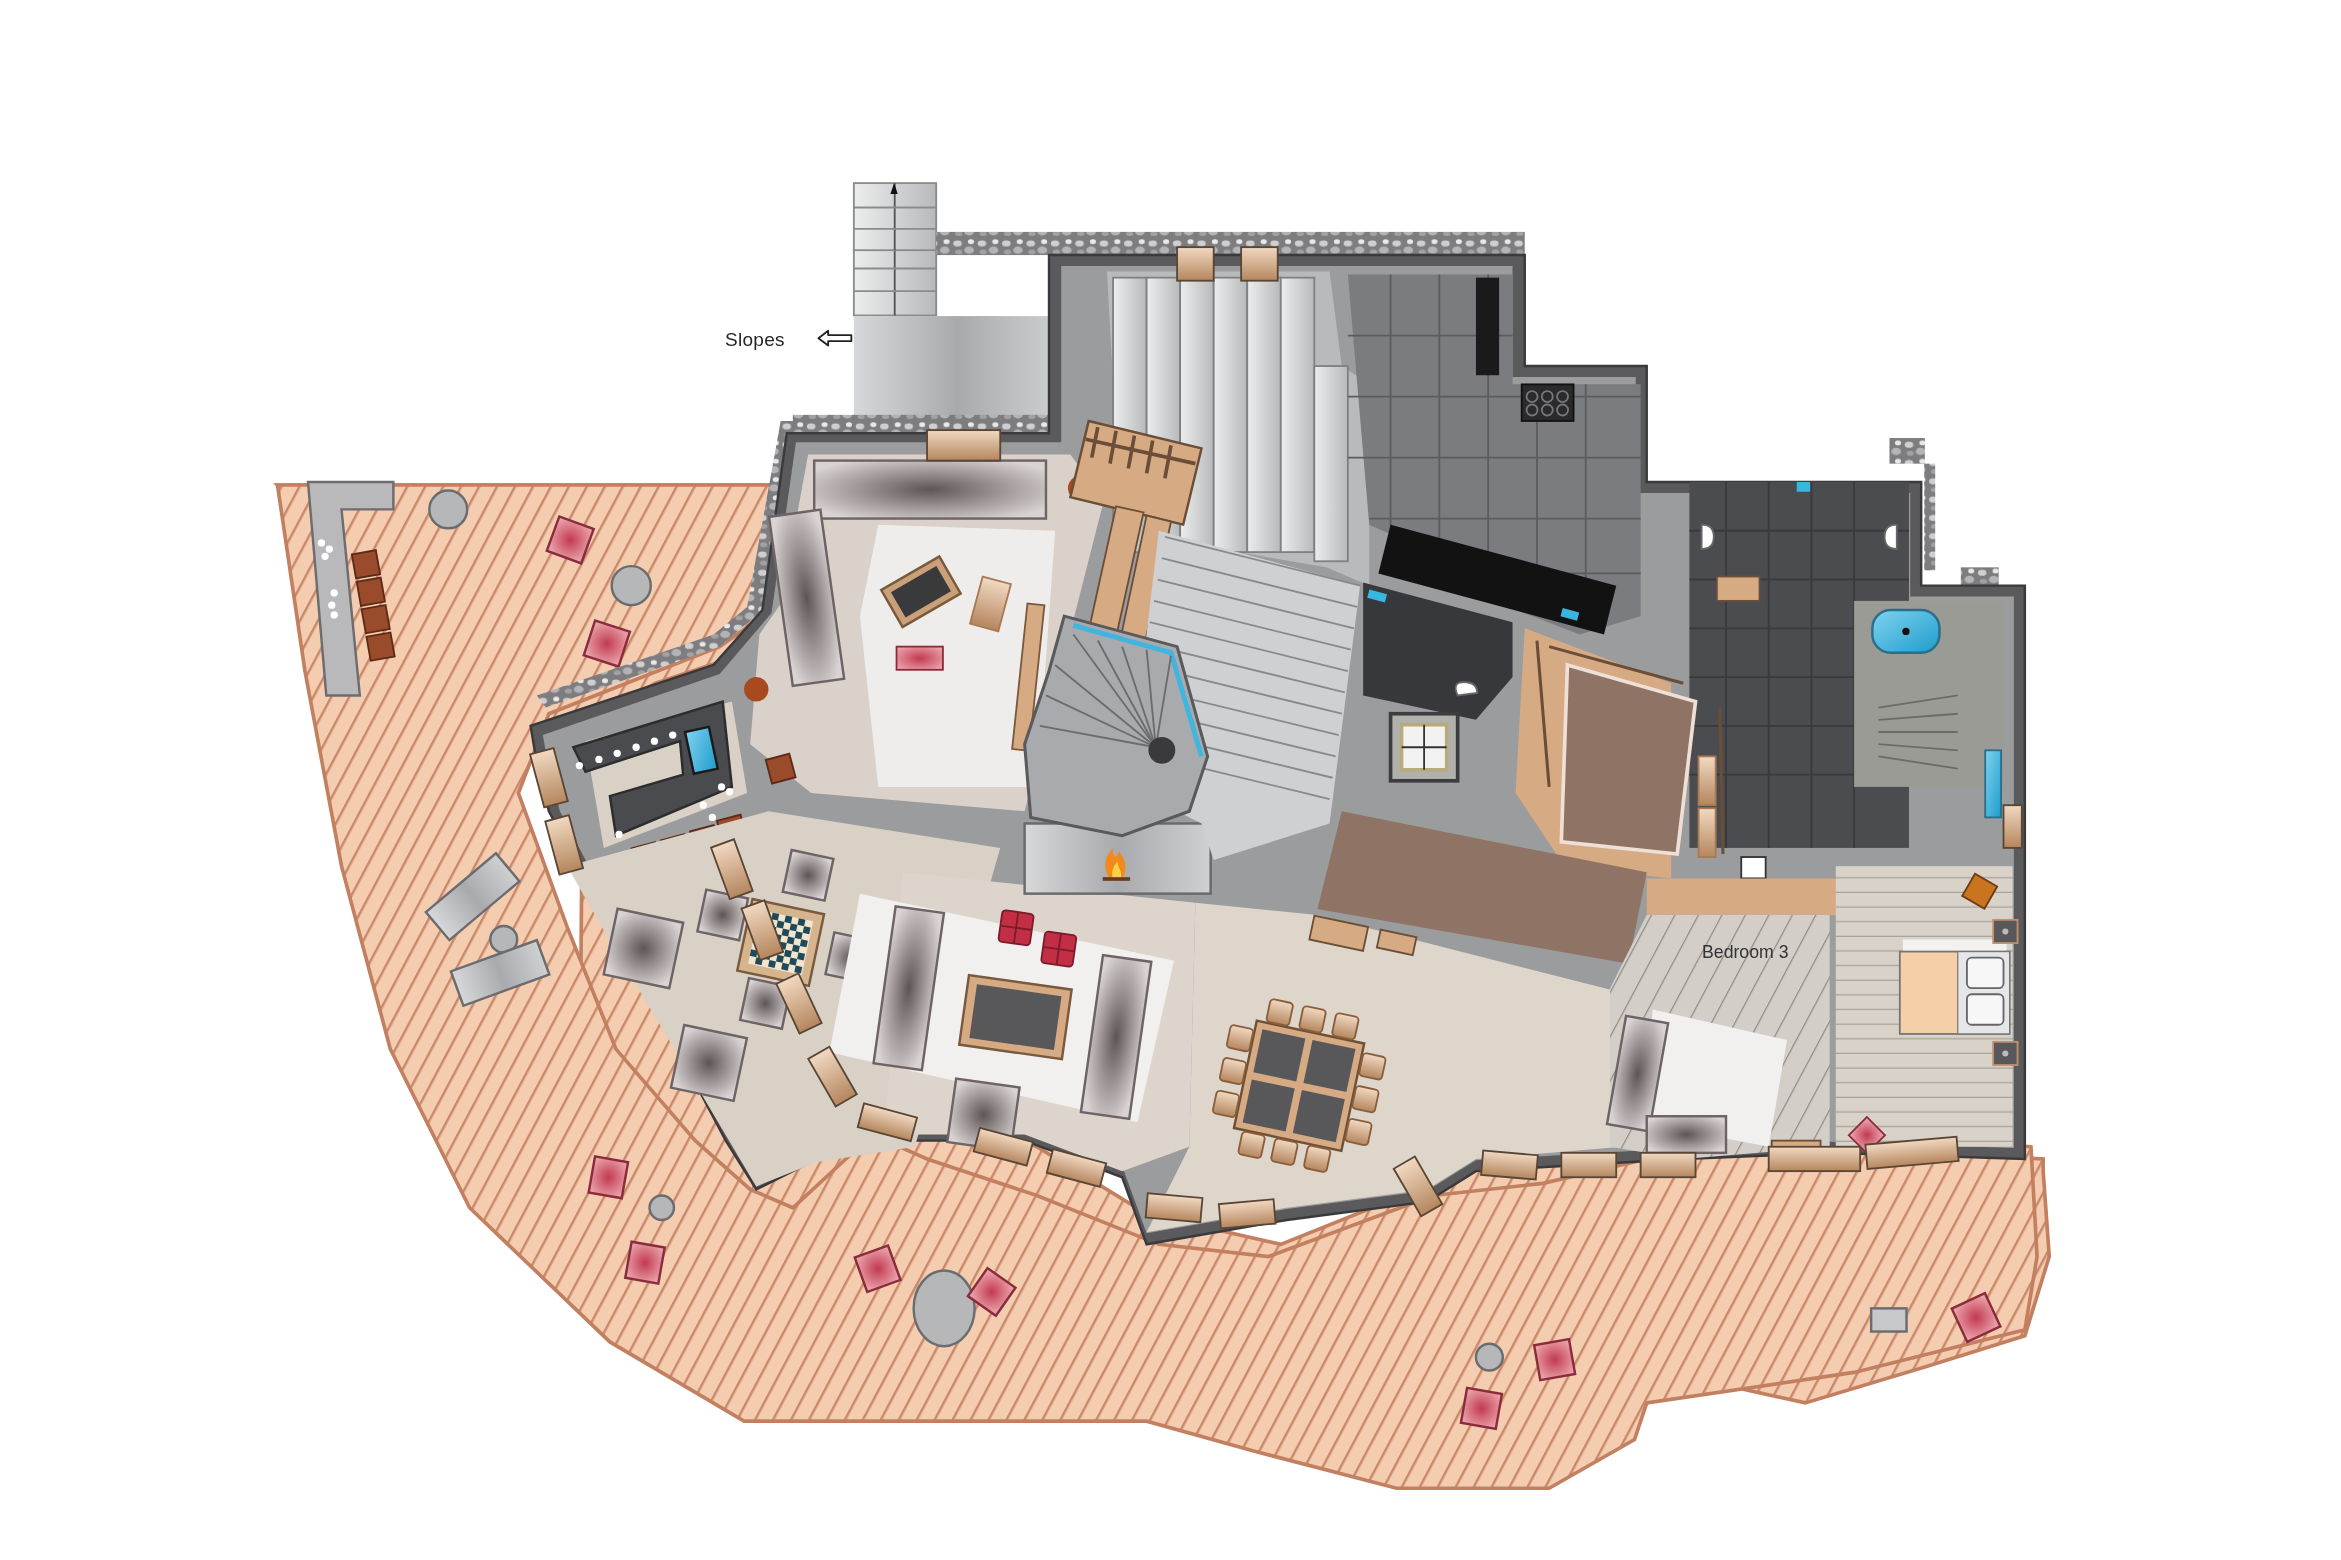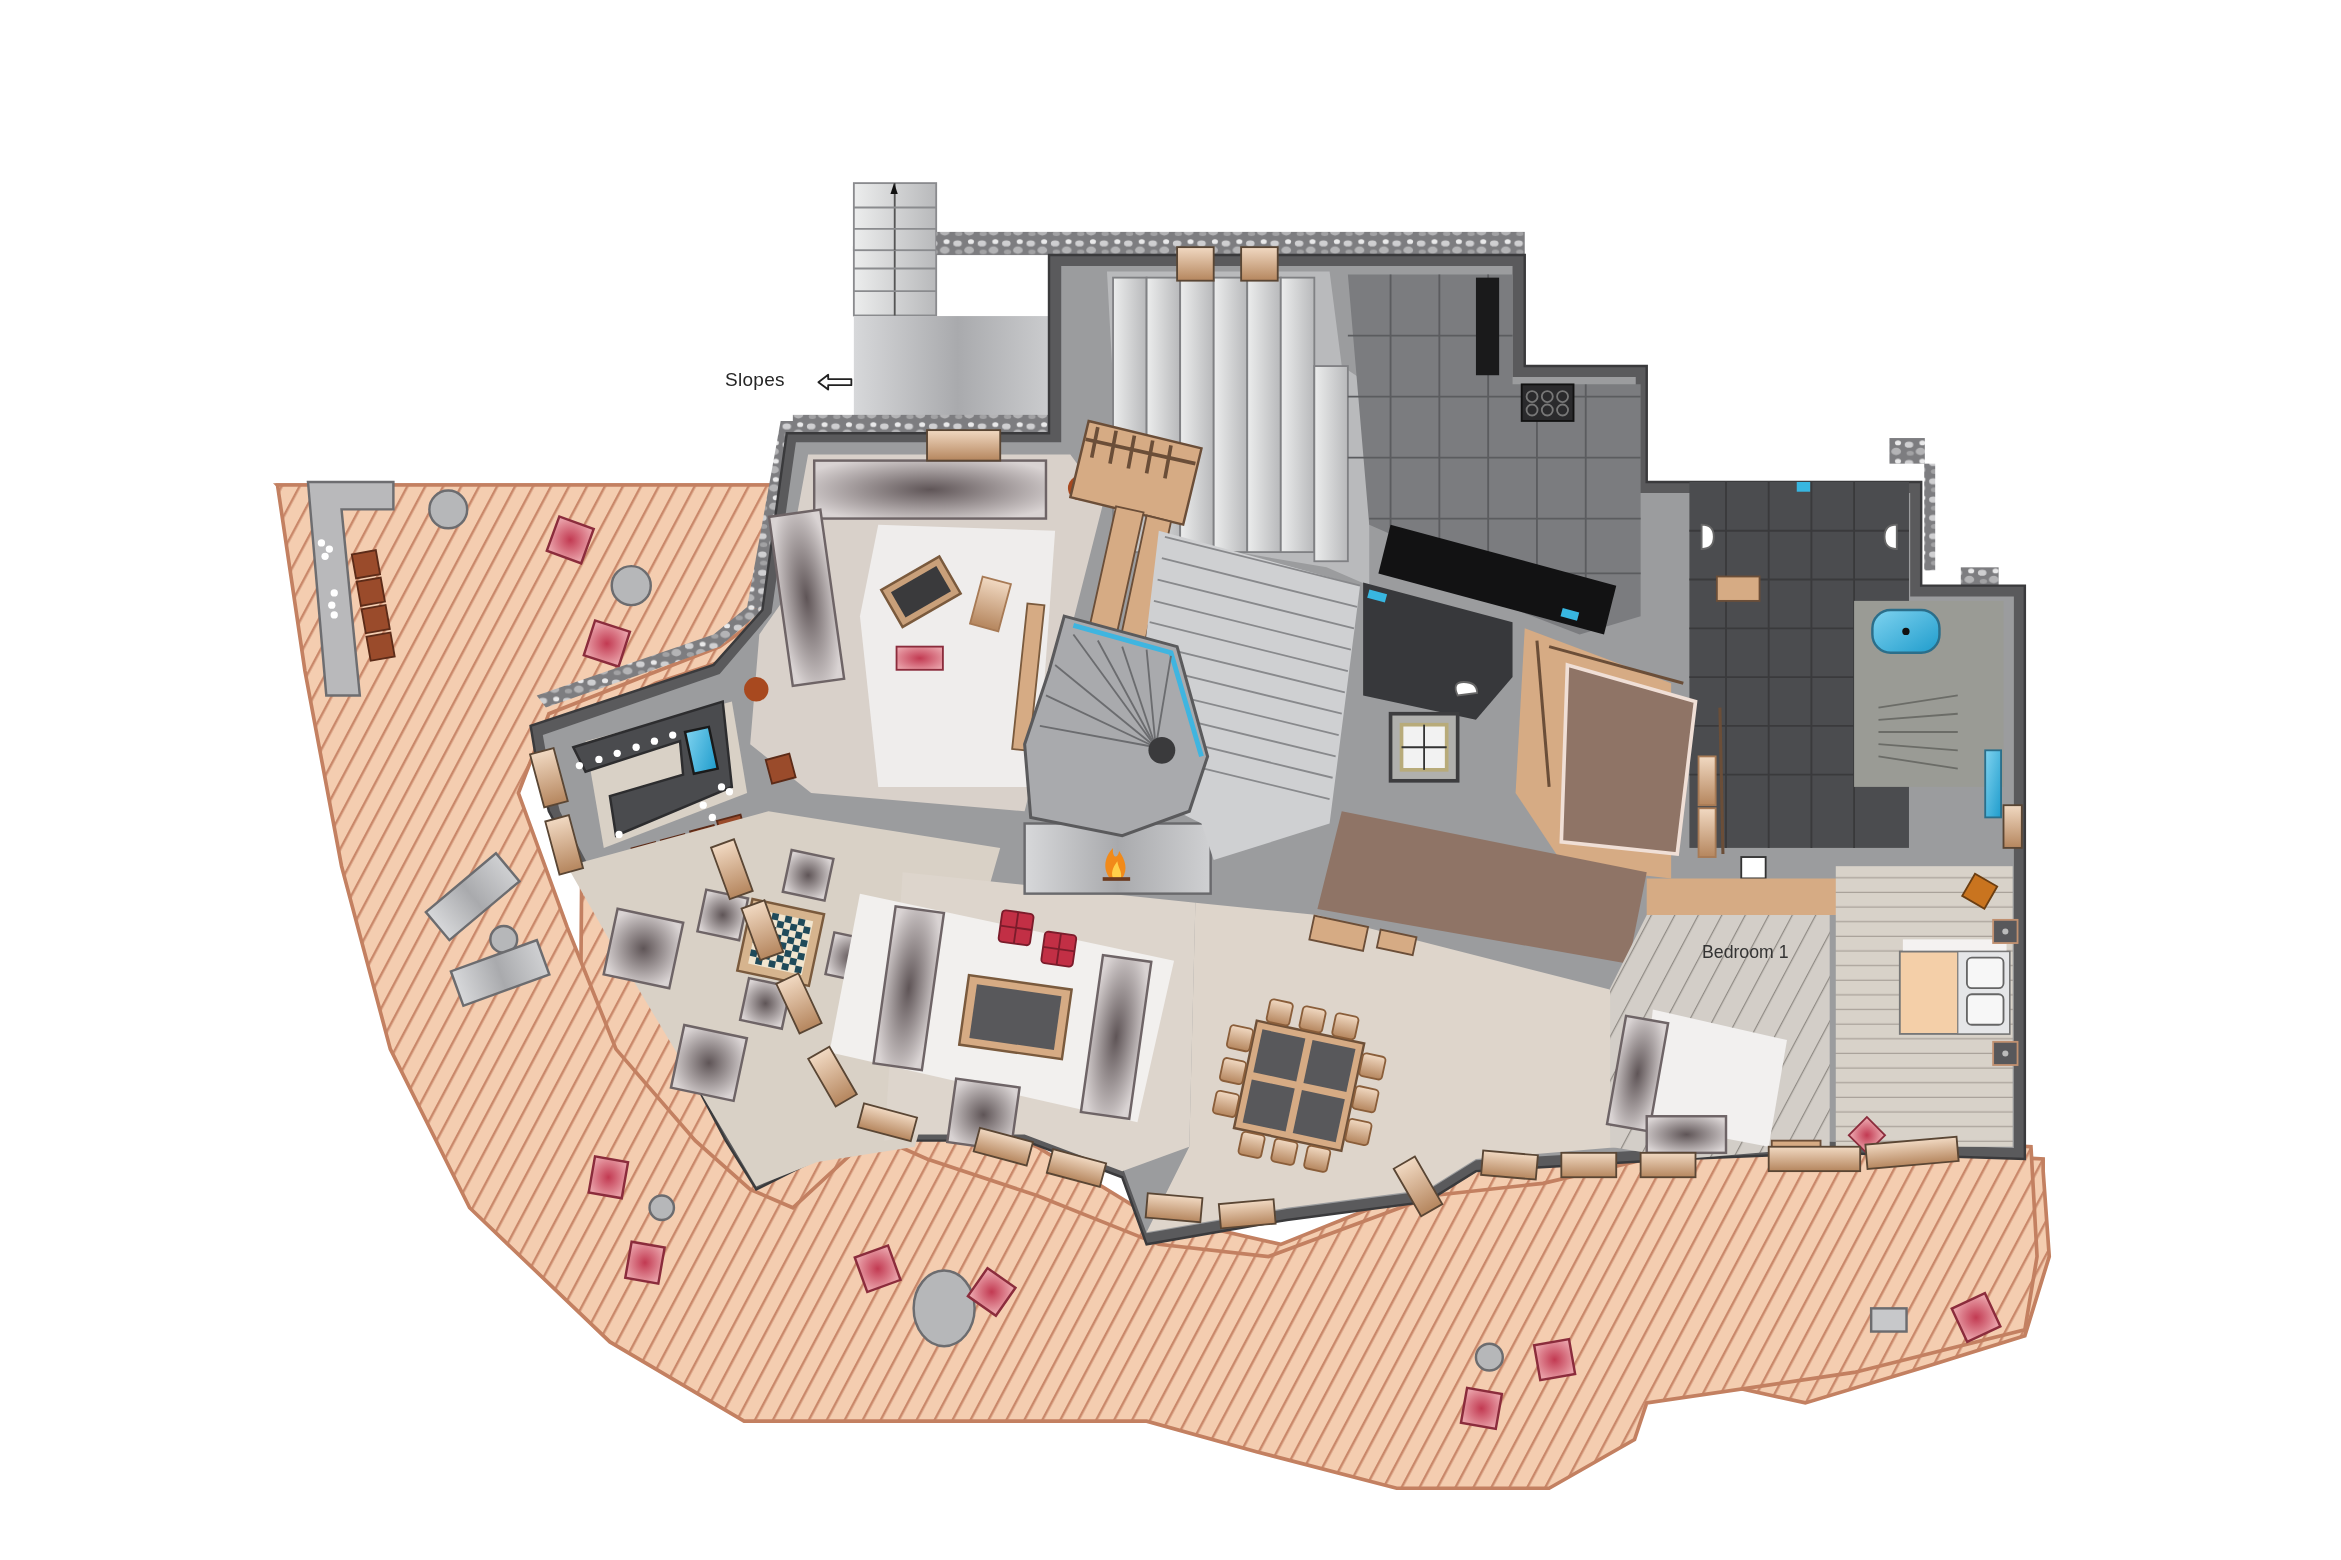--- a/index.html
+++ b/index.html
@@ -1,19 +1,19 @@
 <!DOCTYPE html>
 <html style="font-size:9.8px"><head>
 <meta charset="utf-8">
 <style>
   html, body { margin:0; padding:0; background:#ffffff; }
   body { width:2342px; height:1561px; position:relative; overflow:hidden; font-family:"Liberation Sans", sans-serif; }
   #plan { position:absolute; left:0; top:0; width:2342px; height:1561px; }
   .label { position:absolute; font-family:"Liberation Sans", sans-serif; color:#2b2b2b; font-size:18.3px; white-space:nowrap; }
-  .slopes-wrap { position:absolute; left:725px; top:329px; display:flex; align-items:flex-end; gap:32px;margin-top:40px; }
+  .slopes-wrap { position:absolute; left:725px; top:329px; display:flex; align-items:flex-start; gap:32px; }
   .slopes-wrap .txt { font-size:19px; color:#262626; letter-spacing:0.3px; }
   .bedroom-label { left:1702px; top:942px; font-size:17.7px; color:#333; }
 </style>
 </head>
 <body>
 
 <svg id="plan" viewBox="0 0 3840 2559" xmlns="http://www.w3.org/2000/svg">
   <defs>
     <pattern id="deck" patternUnits="userSpaceOnUse" width="26" height="26" patternTransform="rotate(28)">
       <rect width="26" height="26" fill="#f4cdb0"></rect>
@@ -469,14 +469,14 @@
   </g>
 </svg>
 
 <div class="slopes-wrap">
   <span class="txt">Slopes</span>
   <svg width="37" height="18.3" viewBox="0 0 60 30">
     <polygon points="2,15 18,3 18,10 56,10 56,20 18,20 18,27" fill="#ffffff" stroke="#222" stroke-width="3" stroke-linejoin="round"></polygon>
   </svg>
 </div>
 
-<div class="label bedroom-label">Bedroom 1</div>
+<div class="label bedroom-label">Bedroom 3</div>
 
 
 </body></html>

